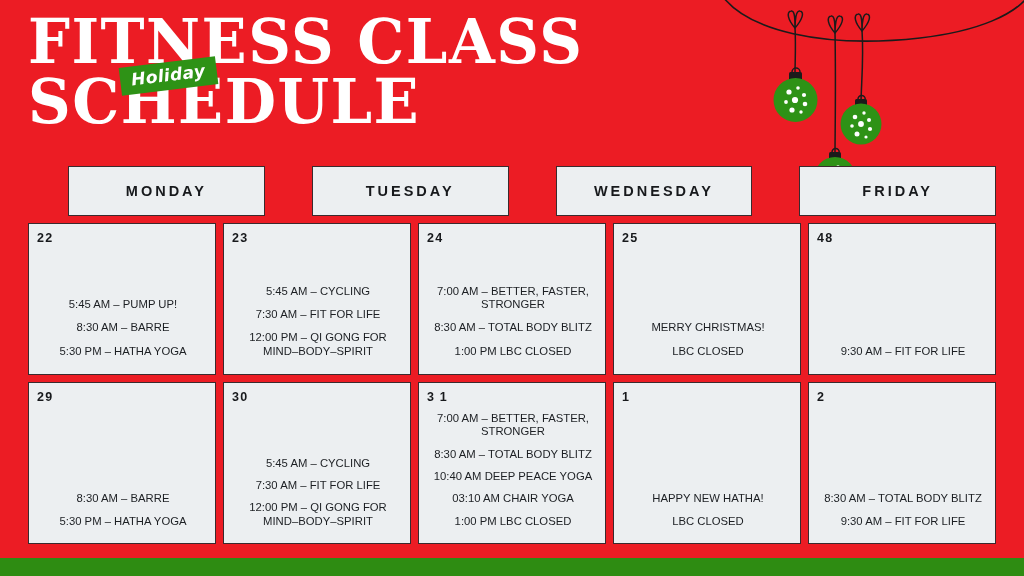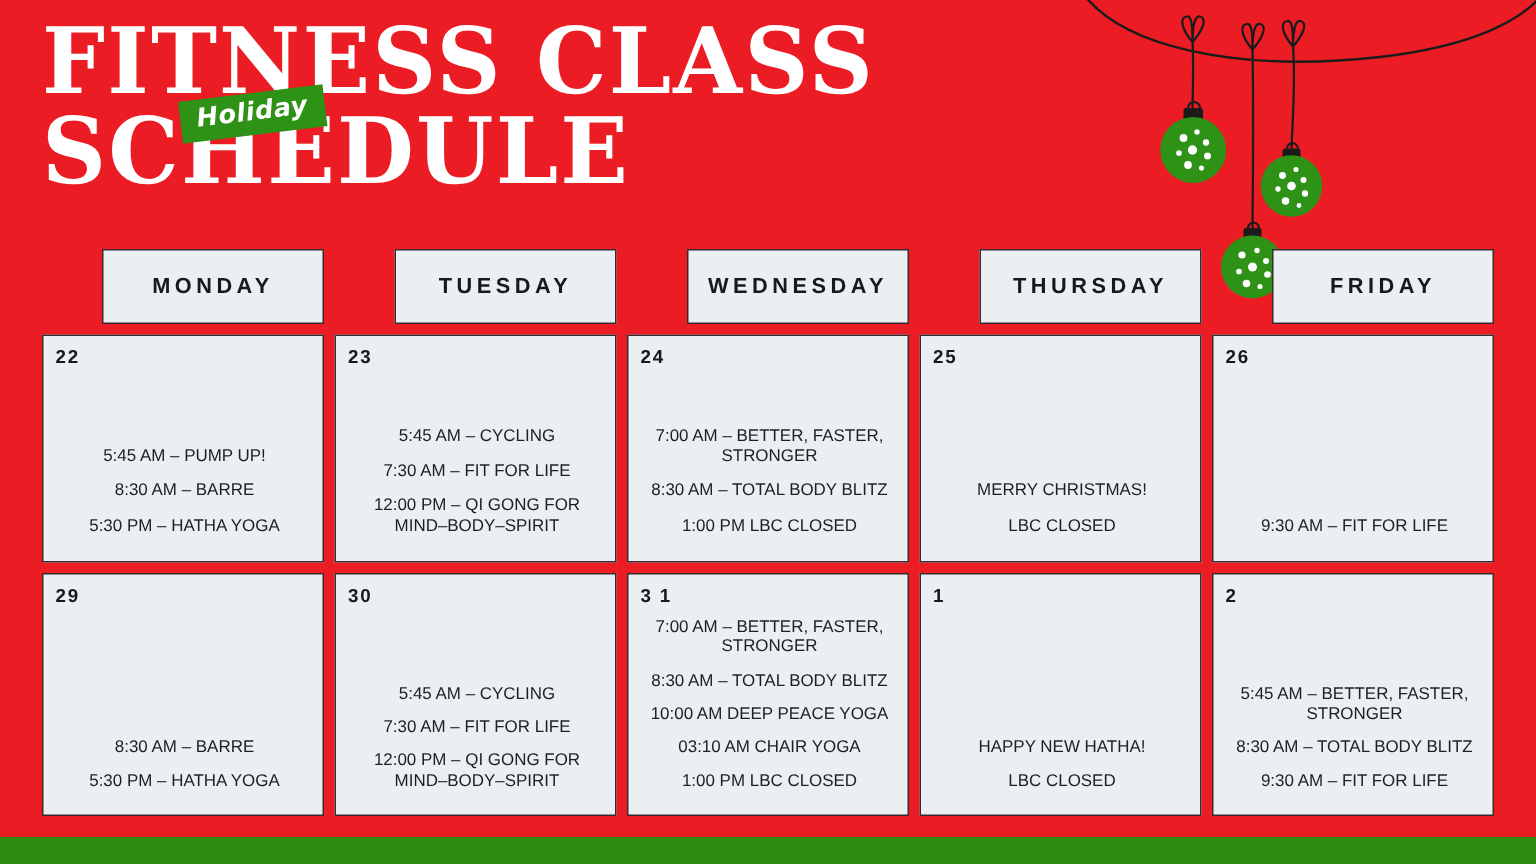--- a/index.html
+++ b/index.html
@@ -233,23 +233,20 @@
     <div class="head-cell">
       <span class="head-cell-label">MONDAY</span>
     </div>
     <div class="head-cell">
       <span class="head-cell-label">TUESDAY</span>
     </div>
     <div class="head-cell">
       <span class="head-cell-label">WEDNESDAY</span>
     </div>
     <div class="head-cell">
-      <span class="head-cell-label">THURSDAY</span>
-    </div>
-    <div class="head-cell">
       <span class="head-cell-label">FRIDAY</span>
     </div>
   </div>
 
   <div class="grid-row week1">
     <div class="day-cell">
       <div class="day-number">22</div>
       <div class="entries">
         <div class="entry">5:45 AM – PUMP UP!</div>
         <div class="entry">8:30 AM – BARRE</div>
@@ -273,21 +270,21 @@
       </div>
     </div>
     <div class="day-cell">
       <div class="day-number">25</div>
       <div class="entries">
         <div class="entry">MERRY CHRISTMAS!</div>
         <div class="entry">LBC CLOSED</div>
       </div>
     </div>
     <div class="day-cell">
-      <div class="day-number">26</div>
+      <div class="day-number">48</div>
       <div class="entries">
         <div class="entry">9:30 AM – FIT FOR LIFE</div>
       </div>
     </div>
   </div>
 
   <div class="grid-row week2">
     <div class="day-cell">
       <div class="day-number">29</div>
       <div class="entries">
@@ -301,36 +298,35 @@
         <div class="entry">5:45 AM – CYCLING</div>
         <div class="entry">7:30 AM – FIT FOR LIFE</div>
         <div class="entry">12:00 PM – QI GONG FOR MIND–BODY–SPIRIT</div>
       </div>
     </div>
     <div class="day-cell">
       <div class="day-number">3 1</div>
       <div class="entries">
         <div class="entry">7:00 AM – BETTER, FASTER, STRONGER</div>
         <div class="entry">8:30 AM – TOTAL BODY BLITZ</div>
-        <div class="entry">10:00 AM DEEP PEACE YOGA</div>
+        <div class="entry">10:40 AM DEEP PEACE YOGA</div>
         <div class="entry">03:10 AM CHAIR YOGA</div>
         <div class="entry">1:00 PM LBC CLOSED</div>
       </div>
     </div>
     <div class="day-cell">
       <div class="day-number">1</div>
       <div class="entries">
         <div class="entry">HAPPY NEW HATHA!</div>
         <div class="entry">LBC CLOSED</div>
       </div>
     </div>
     <div class="day-cell">
       <div class="day-number">2</div>
       <div class="entries">
-        <div class="entry">5:45 AM – BETTER, FASTER, STRONGER</div>
         <div class="entry">8:30 AM – TOTAL BODY BLITZ</div>
         <div class="entry">9:30 AM – FIT FOR LIFE</div>
       </div>
     </div>
   </div>
 
 </div>
 
 <div class="footer-bar"></div>
 

